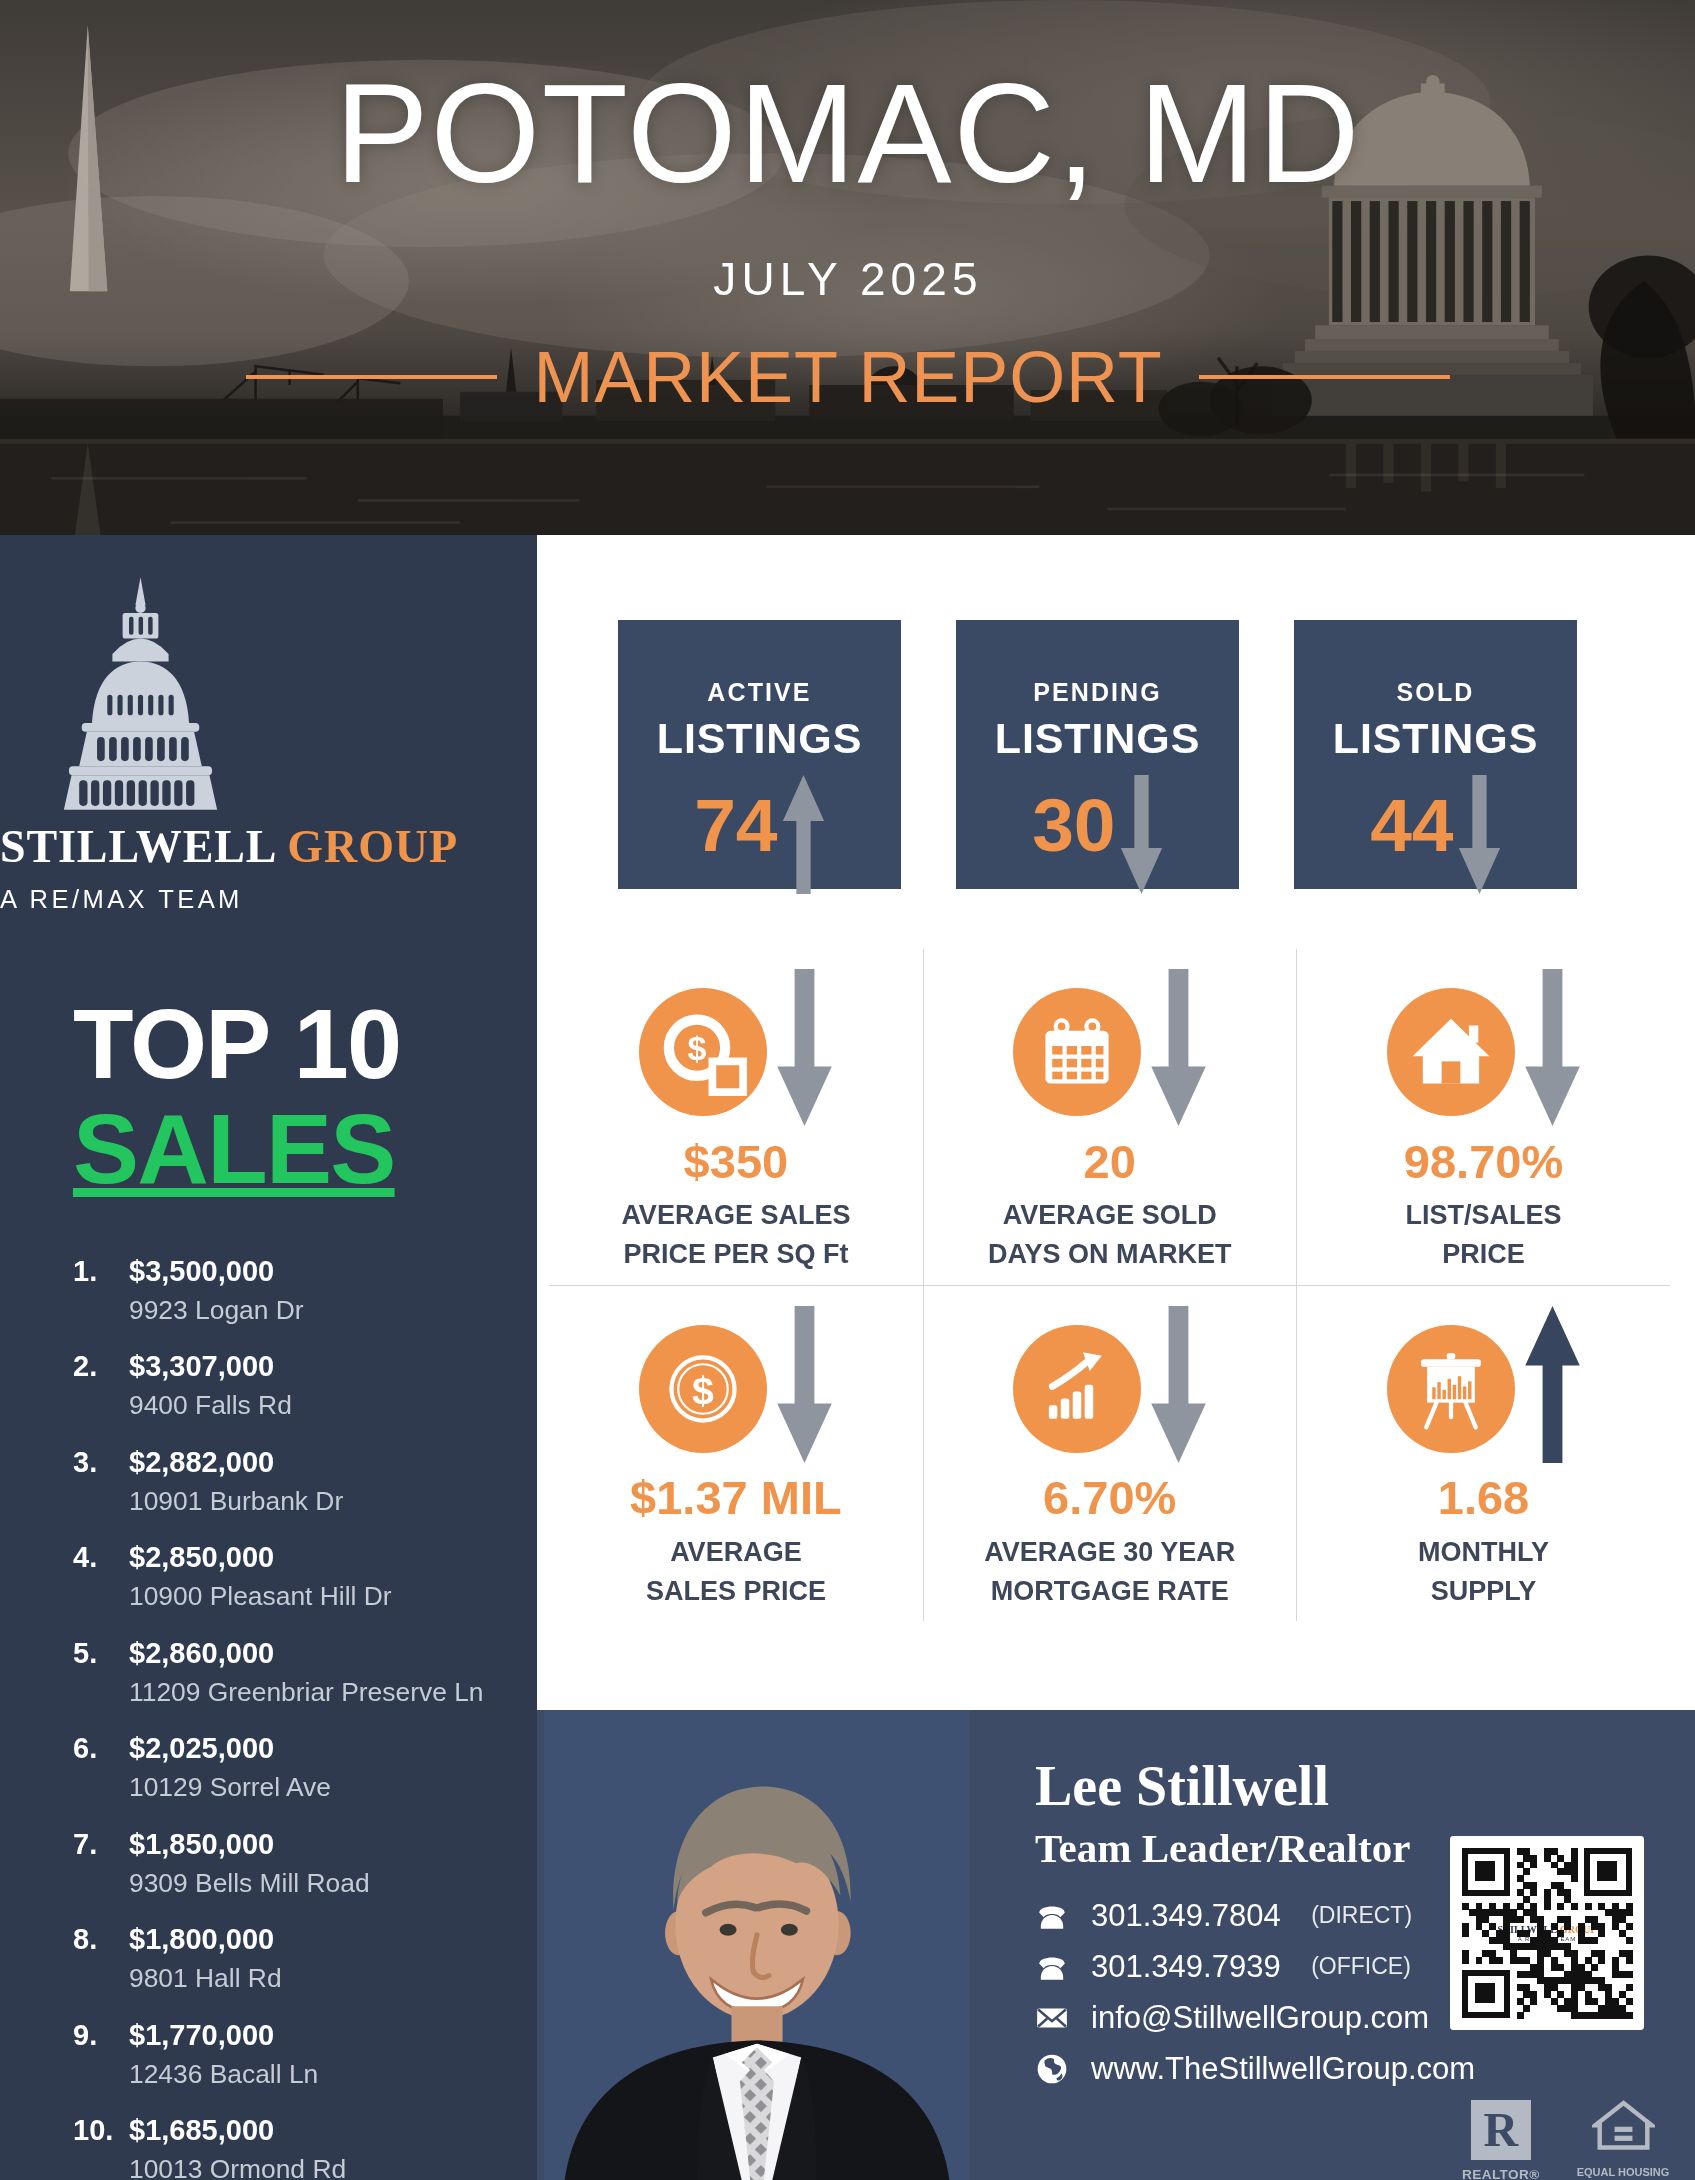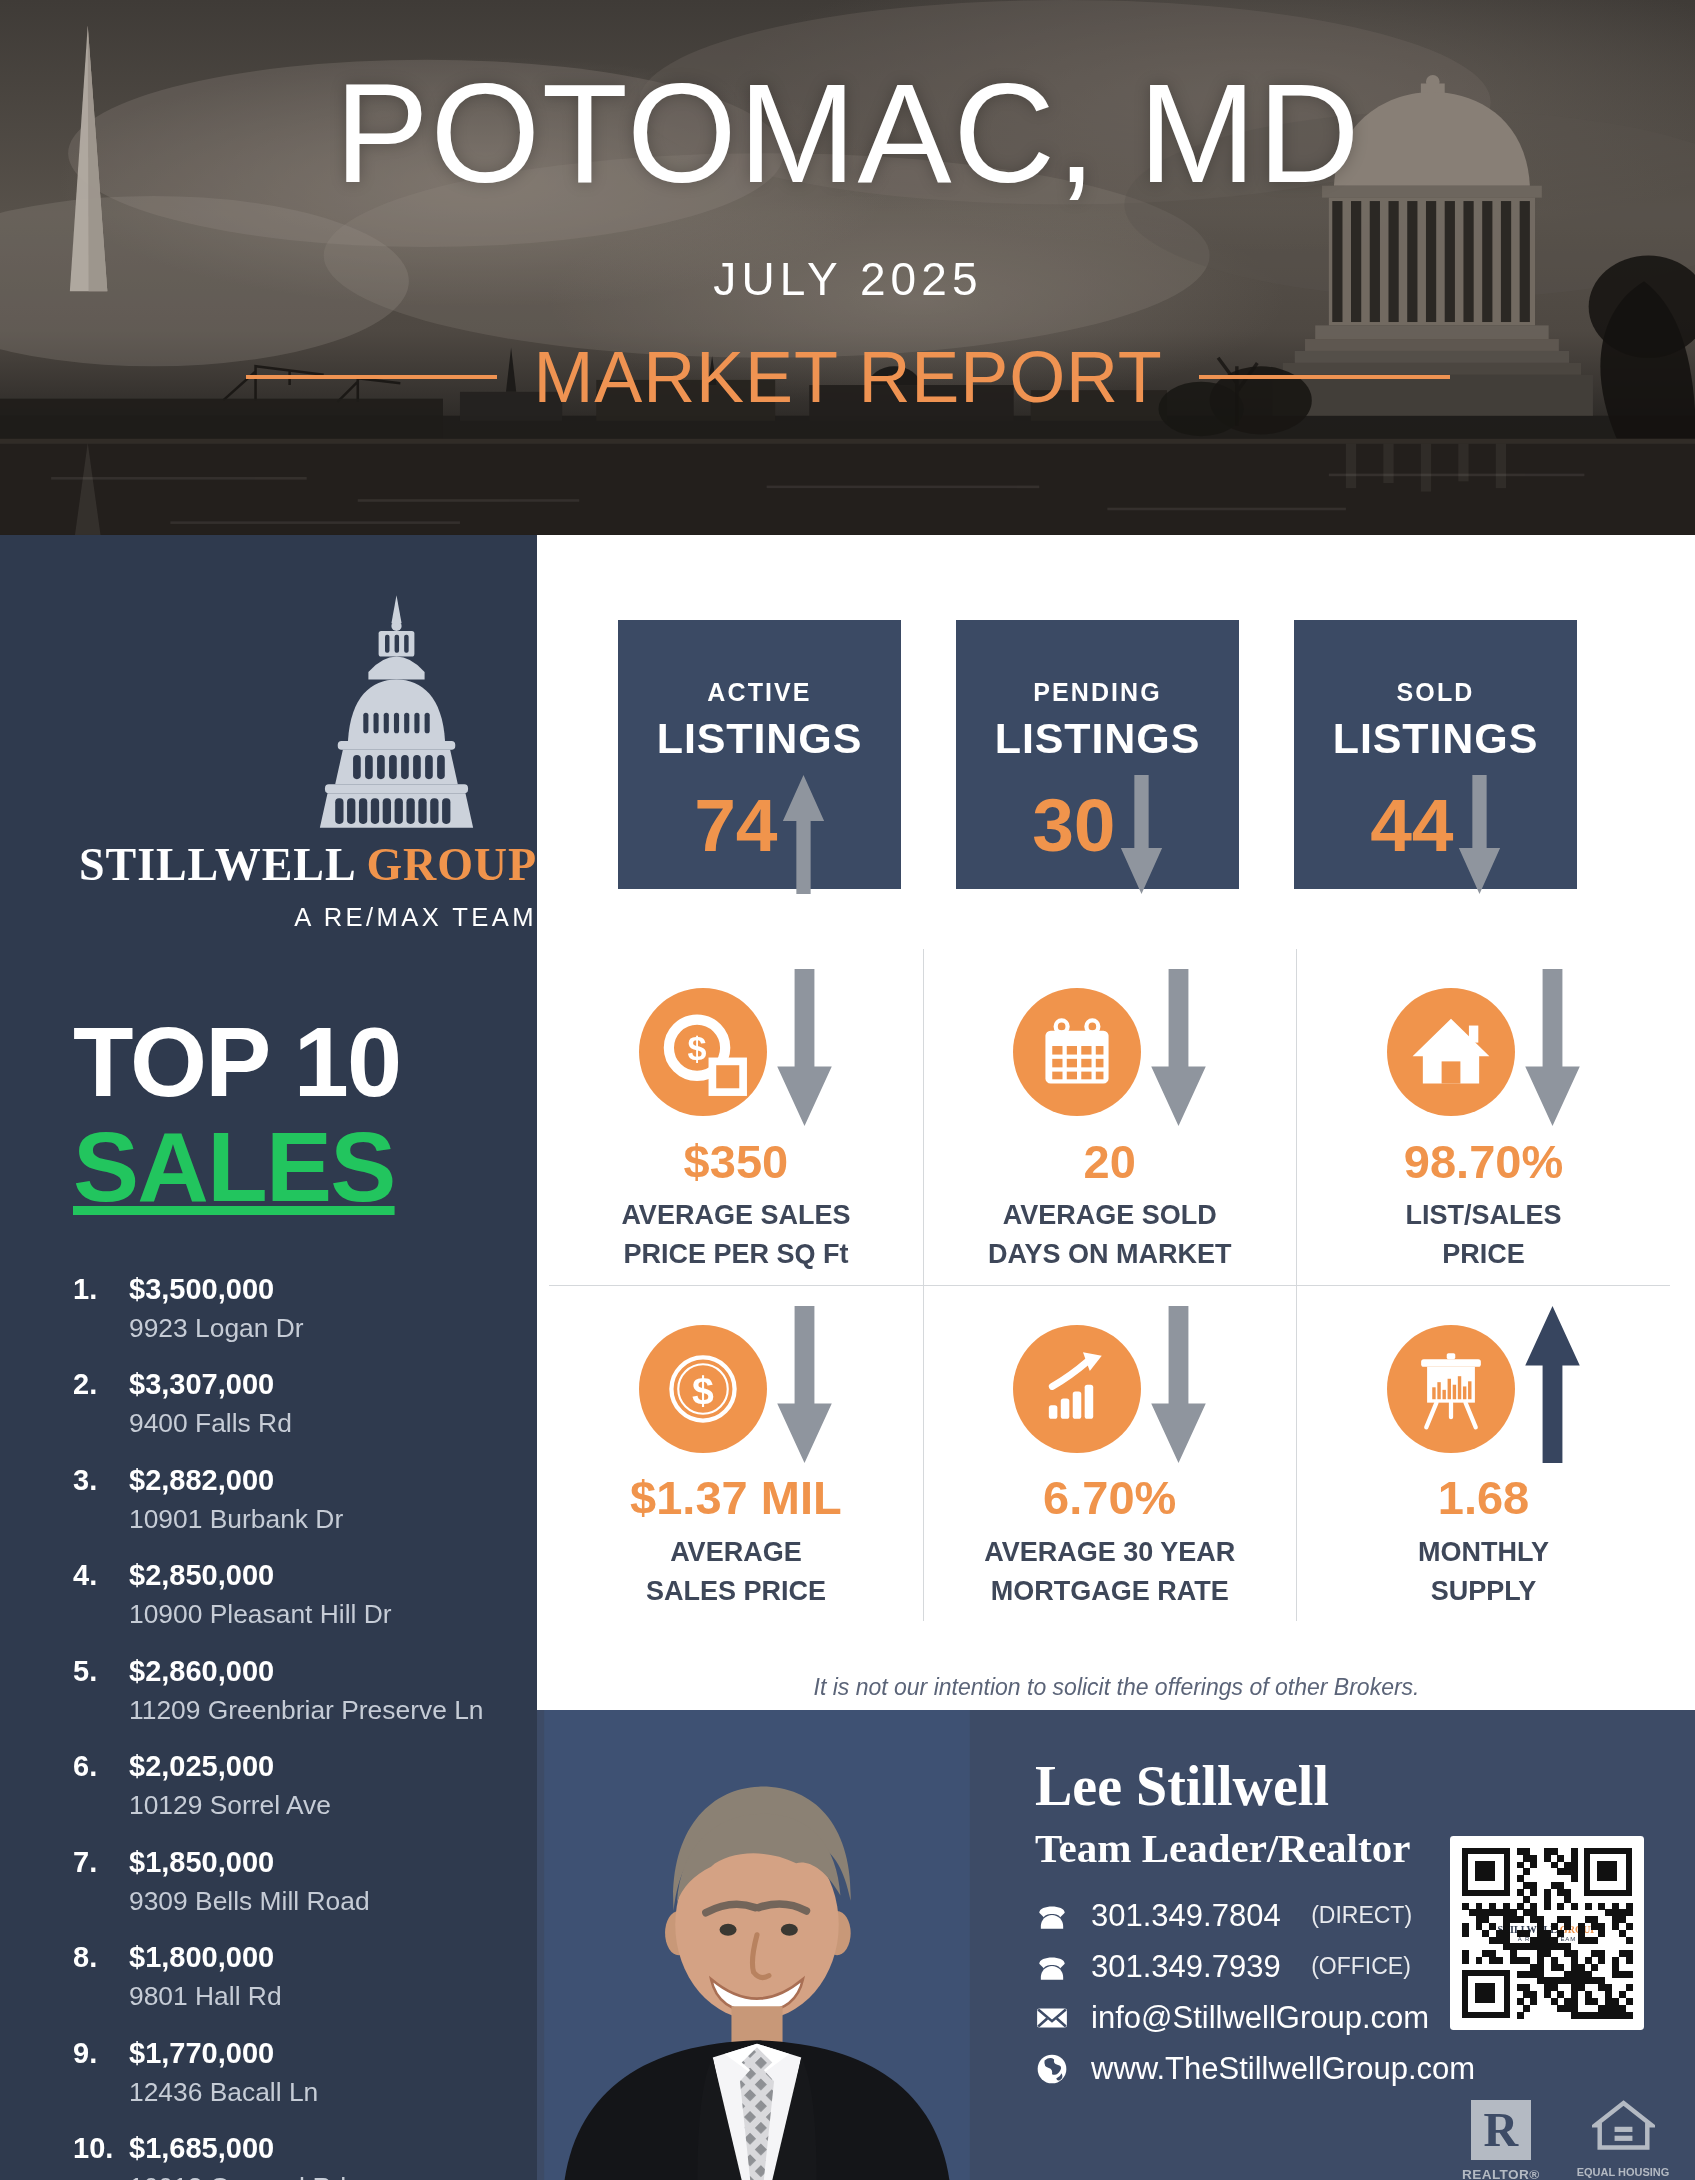--- a/index.html
+++ b/index.html
@@ -19,21 +19,21 @@
   .hero-title{margin:0;position:absolute;top:63px;width:100%;font-size:141px;font-weight:400;
       letter-spacing:1.7px;line-height:1;text-shadow:0 0 15.3px rgba(0,0,0,.25);}
   .hero-date{position:absolute;top:252px;width:100%;font-size:46px;font-weight:400;letter-spacing:5.1px;}
   .hero-report{position:absolute;top:341px;width:100%;display:flex;justify-content:center;
       align-items:center;gap:36px;}
   .hr-line{display:block;width:251px;height:3.4px;background:#EF9352;}
   .hr-text{font-size:72px;font-weight:400;letter-spacing:0.9px;color:#EF9352;line-height:1;}
 
   
   .sidebar{position:absolute;top:535px;left:0;width:537px;height:1646px;background:#2F3A4E;color:#fff;}
-  .logo-block{padding-top:55px;text-align:right;}
+  .logo-block{padding-top:37px;text-align:left;}
   .capitol{width:281px;height:243px;}
   .logo-name{font-family:"Liberation Serif",serif;font-weight:700;font-size:46px;letter-spacing:0.9px;margin-top:1.7px;}
   .logo-name .accent{color:#F0944C;}
   .logo-tagline{font-size:25.6px;letter-spacing:3.4px;margin-top:12px;color:#fff;}
   .top10{margin:78px 0 0 73px;}
   .top10 span{display:block;font-size:99px;font-weight:800;letter-spacing:-1.7px;line-height:1.06;}
   .top10 .t2{color:#22c55e;text-decoration:underline;}
   .sales-list{list-style:none;margin:53px 0 0 0;padding:0 25.6px 0 73px;}
   .sales-list li{display:grid;grid-template-columns:56px 1fr;margin-bottom:25px;}
   .sales-list .rank,.sales-list .price{font-weight:700;font-size:29px;color:#fff;line-height:1.15;}
@@ -486,21 +486,20 @@
               </svg>
             </span>
         </div>
         <div class="stat-value">1.68</div>
         <div class="stat-label"><span>MONTHLY</span><br><span>SUPPLY</span></div>
       </div>
     </div>
 
     <p class="disclaimer">
       <br>
-      <span>It is not our intention to solicit the offerings of other Brokers.</span>
     </p>
   </main>
 
   <footer class="footer">
     <svg class="agent-photo" viewBox="0 0 500 552">
       <defs>
         <pattern id="tiep" width="18" height="18" patternUnits="userSpaceOnUse" patternTransform="rotate(45)">
           <rect width="18" height="18" fill="#D9D9DC"></rect>
             <rect width="10" height="10" fill="#8E9094"></rect>
         </pattern>

